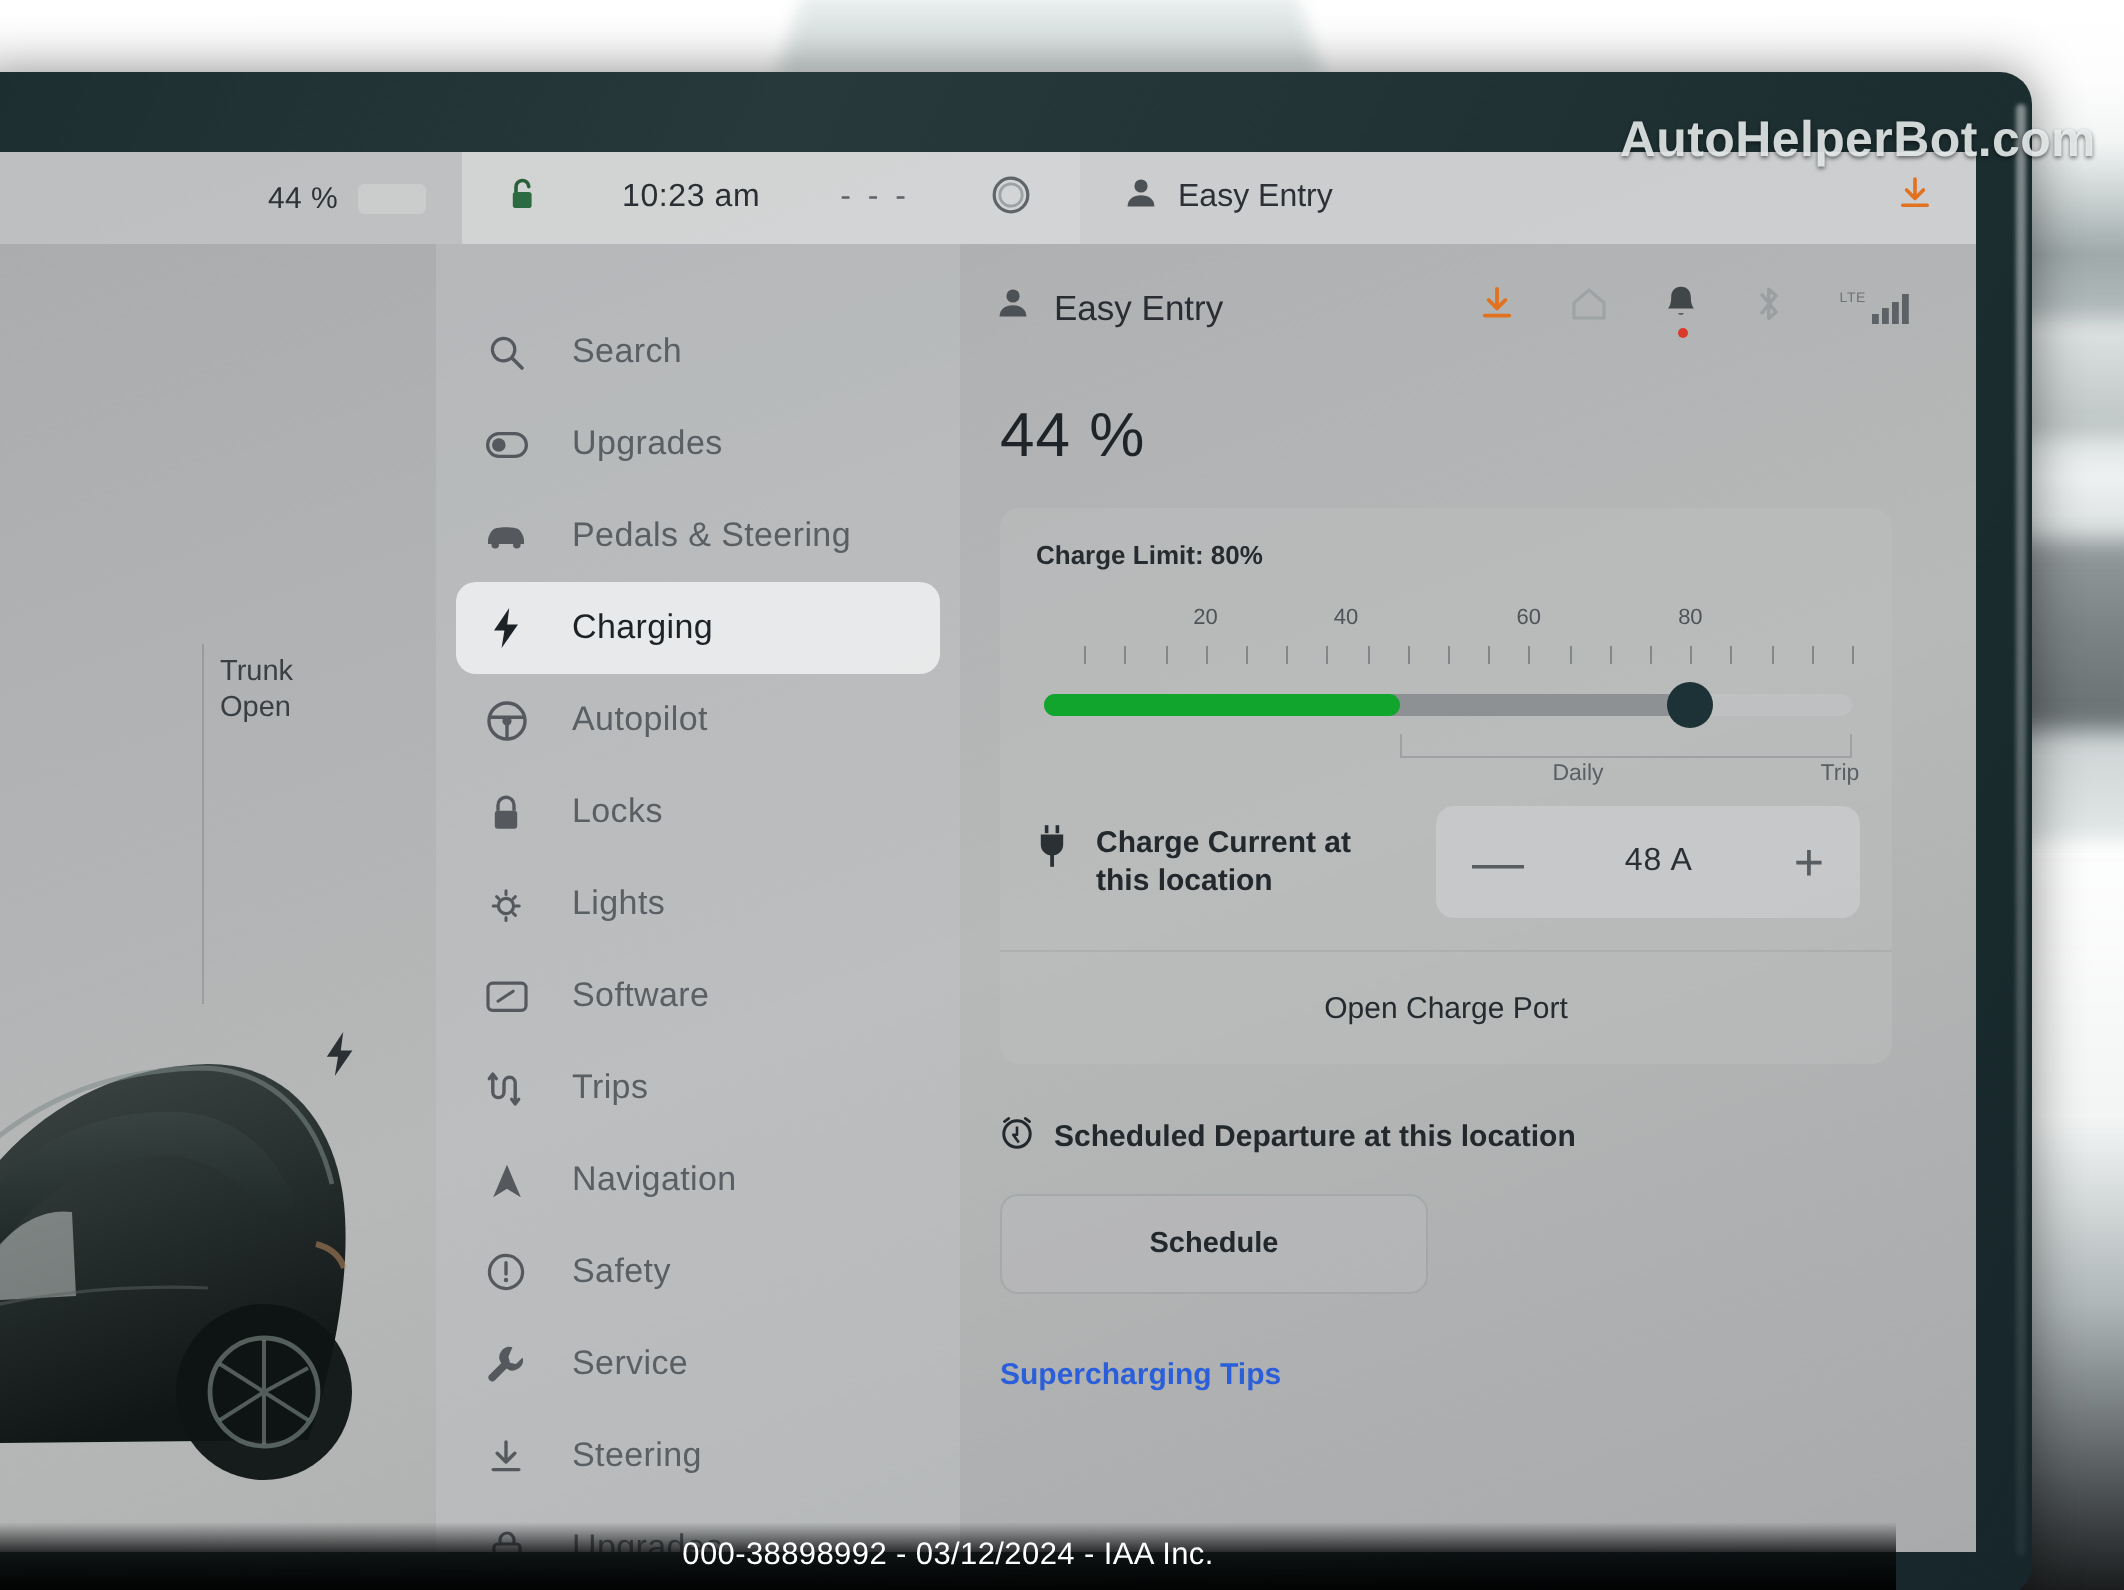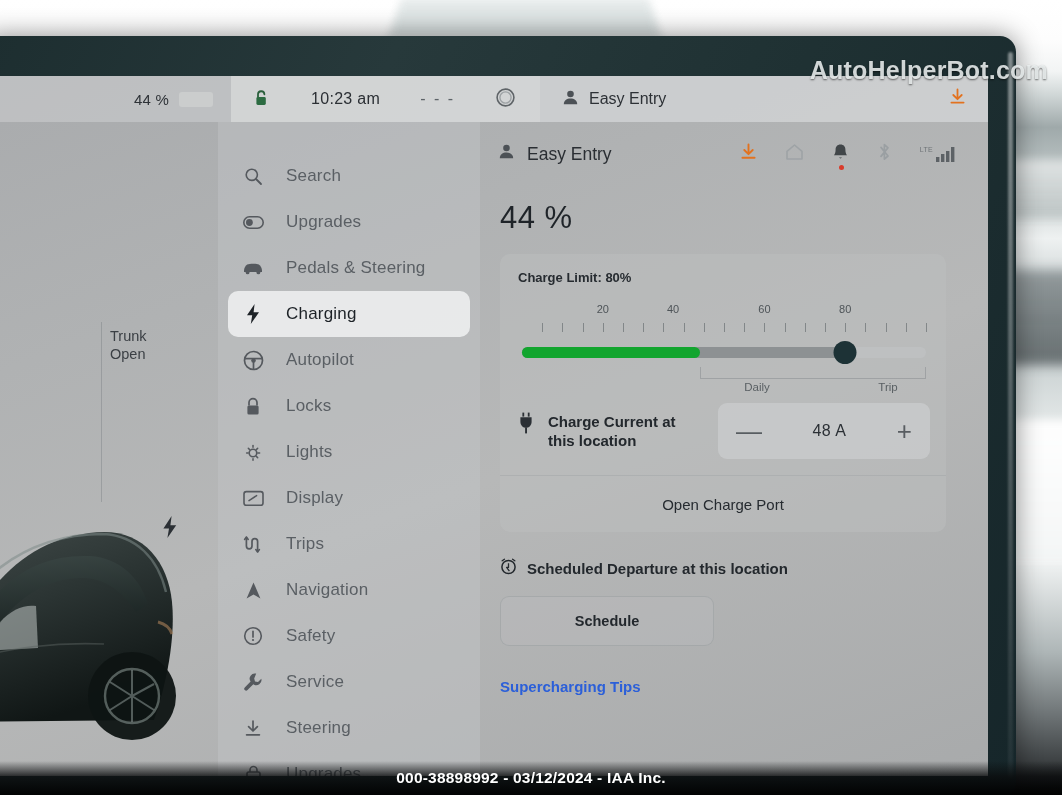--- a/index.html
+++ b/index.html
@@ -200,20 +200,21 @@
     position: absolute; top: -6px; width: 23px; height: 23px; border-radius: 50%;
     background: #1d3236; transform: translateX(-50%);
   }
   #mode-bracket {
     position: absolute; left: 200px; top: 82px; width: 226px; height: 12px;
     border: 1px solid rgba(120,126,130,.4); border-top: none;
   }
   .mode-label {
     position: absolute; top: 96px; font-size: 11.5px; color: #5a6064;
     transform: translateX(-50%);
+    margin-left: 32px;
   }
 
   #cc-row {
     display: flex; align-items: center; padding: 0 16px 16px 18px; gap: 10px;
   }
   #cc-left { display: flex; align-items: flex-start; gap: 14px; }
   #cc-text { font-size: 15px; line-height: 19px; color: #23282d; font-weight: 600; }
   #stepper {
     margin-left: auto; width: 212px; height: 56px; border-radius: 9px;
     background: rgba(210,212,213,.55);
@@ -249,23 +250,23 @@
   }
 
   
   #watermark {
     position: absolute; right: 14px; top: 56px;
     font-size: 25px; font-weight: bold; letter-spacing: .2px;
     color: rgba(236,240,240,.88);
     text-shadow: 0 1px 2px rgba(0,0,0,.55);
   }
   #footer {
-    position: absolute; left: 0; bottom: 0; width: 1062px; height: 34px;
+    position: absolute; left: 0; bottom: 0; width: 948px; height: 34px;
     display: flex; align-items: center; justify-content: center;
-    font-size: 15.5px; font-weight: bold; color: #ffffff;
+    font-size: 15.5px; font-weight: normal; color: #ffffff;
     background: linear-gradient(to bottom, rgba(40,44,46,.0), rgba(10,12,13,.82) 45%, rgba(0,0,0,.95));
     letter-spacing: .2px;
   }
 </style>
 </head>
 <body>
 
 <div id="photo-bg">
   <div class="topglass"></div>
   <div class="shelf1"></div>
@@ -454,21 +455,21 @@
         </span>
         <span>Lights</span>
       </div>
       <div class="menu-item dim">
         <span class="mi-ico">
           <svg width="21" height="17" viewBox="0 0 21 17">
             <rect x="1" y="1.6" width="19" height="13.6" rx="2.3" fill="none" stroke="currentColor" stroke-width="1.6"></rect>
             <path d="M6 10.6 L13.6 5.6" stroke="currentColor" stroke-width="1.5" stroke-linecap="round"></path>
           </svg>
         </span>
-        <span>Display</span>
+        <span>Software</span>
       </div>
       <div class="menu-item dim">
         <span class="mi-ico">
           <svg width="20" height="19" viewBox="0 0 20 19">
             <path d="M3.4 2.6 V11 A2.8 2.8 0 0 0 9 11 V6.4 A2.8 2.8 0 0 1 14.6 6.4 V16.4" fill="none" stroke="currentColor" stroke-width="1.7" stroke-linecap="round"></path>
             <path d="M1.6 4.4 L3.4 2 L5.2 4.4" fill="none" stroke="currentColor" stroke-width="1.6" stroke-linecap="round" stroke-linejoin="round"></path>
             <path d="M12.8 14.6 L14.6 17 L16.4 14.6" fill="none" stroke="currentColor" stroke-width="1.6" stroke-linecap="round" stroke-linejoin="round"></path>
           </svg>
         </span>
         <span>Trips</span>

